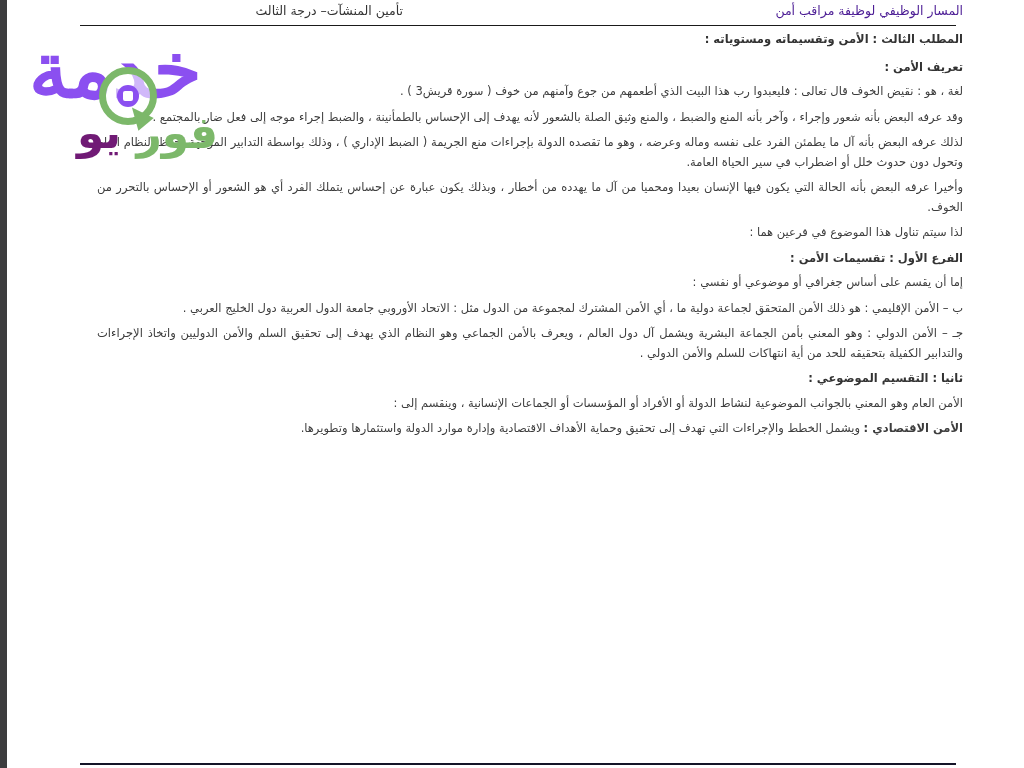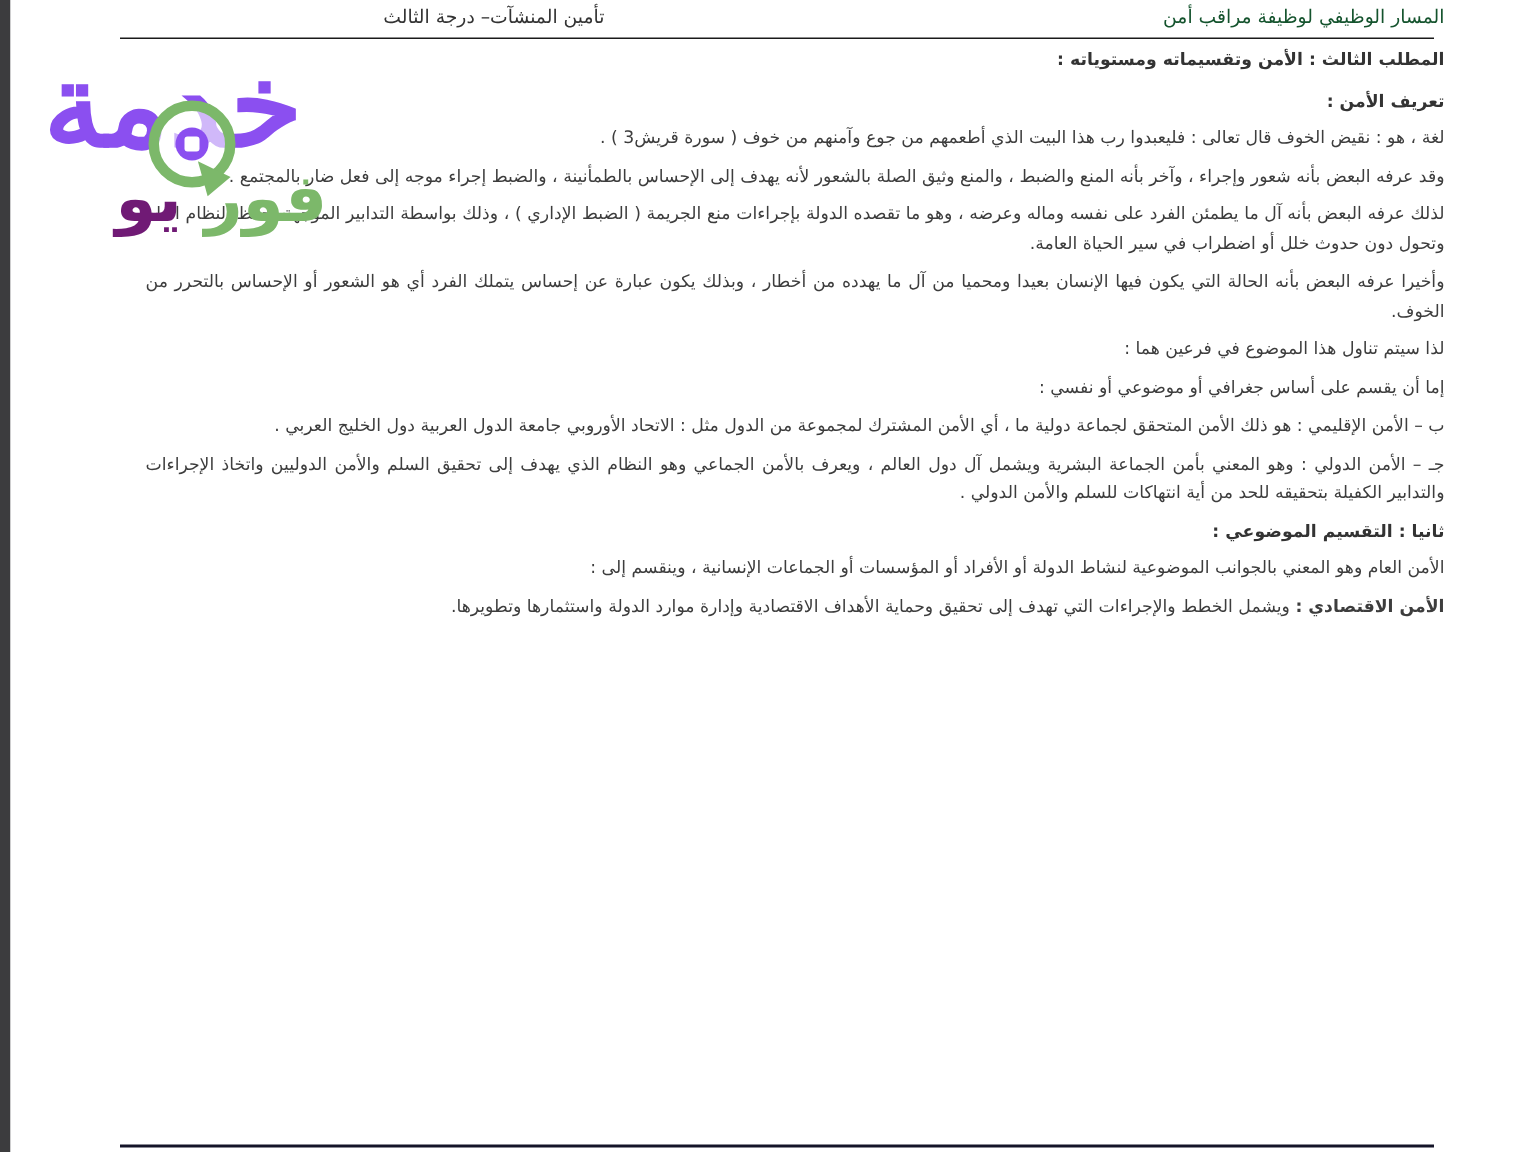--- a/index.html
+++ b/index.html
@@ -15,21 +15,21 @@
   }
   .page {
     position:absolute; left:7px; top:0; width:1017px; height:768px;
     background:#ffffff;
   }
   .header {
     position:absolute; left:80px; top:0; width:876px; height:26px;
     direction:rtl;
   }
   .header-right {
-    position:absolute; right:0; top:3px; font-size:12.5px; color:#14532d;
+    position:absolute; right:0; top:3px; font-size:12.5px; color:#4c1d95;
     letter-spacing:0.2px;
   }
   .header-left {
     position:absolute; right:560px; top:3px; font-size:12.5px; color:#333;
     letter-spacing:0.2px;
   }
   .header-rule {
     position:absolute; left:73px; top:25px; width:876px; height:1px; background:#1a1a1a;
   }
   .footer-rule {
@@ -94,20 +94,21 @@
   <div class="header-rule"></div>
 
   <div class="content">
     <p class="title">المطلب الثالث : الأمن وتقسيماته ومستوياته :</p>
     <p class="heading">تعريف الأمن :</p>
     <p>لغة ، هو : نقيض الخوف قال تعالى : فليعبدوا رب هذا البيت الذي أطعمهم من جوع وآمنهم من خوف ( سورة قريش3 ) .</p>
     <p>وقد عرفه البعض بأنه شعور وإجراء ، وآخر بأنه المنع والضبط ، والمنع وثيق الصلة بالشعور لأنه يهدف إلى الإحساس بالطمأنينة ، والضبط إجراء موجه إلى فعل ضار بالمجتمع .</p>
     <p>لذلك عرفه البعض بأنه آل ما يطمئن الفرد على نفسه وماله وعرضه ، وهو ما تقصده الدولة بإجراءات منع الجريمة ( الضبط الإداري ) ، وذلك بواسطة التدابير الموجهة لحفظ النظام العام وتحول دون حدوث خلل أو اضطراب في سير الحياة العامة.</p>
     <p>وأخيرا عرفه البعض بأنه الحالة التي يكون فيها الإنسان بعيدا ومحميا من آل ما يهدده من أخطار ، وبذلك يكون عبارة عن إحساس يتملك الفرد أي هو الشعور أو الإحساس بالتحرر من الخوف.</p>
     <p>لذا سيتم تناول هذا الموضوع في فرعين هما :</p>
+    <p class="heading">الفرع الأول : تقسيمات الأمن :</p>
     <p>إما أن يقسم على أساس جغرافي أو موضوعي أو نفسي :</p>
     <p>ب – الأمن الإقليمي : هو ذلك الأمن المتحقق لجماعة دولية ما ، أي الأمن المشترك لمجموعة من الدول مثل : الاتحاد الأوروبي جامعة الدول العربية دول الخليج العربي .</p>
     <p>جـ – الأمن الدولي : وهو المعني بأمن الجماعة البشرية ويشمل آل دول العالم ، ويعرف بالأمن الجماعي وهو النظام الذي يهدف إلى تحقيق السلم والأمن الدوليين واتخاذ الإجراءات والتدابير الكفيلة بتحقيقه للحد من أية انتهاكات للسلم والأمن الدولي .</p>
     <p class="heading">ثانيا : التقسيم الموضوعي :</p>
     <p>الأمن العام وهو المعني بالجوانب الموضوعية لنشاط الدولة أو الأفراد أو المؤسسات أو الجماعات الإنسانية ، وينقسم إلى :</p>
     <p><b>الأمن الاقتصادي :</b><span> ويشمل الخطط والإجراءات التي تهدف إلى تحقيق وحماية الأهداف الاقتصادية وإدارة موارد الدولة واستثمارها وتطويرها.</span></p>
   </div>
 
   <div class="footer-rule"></div>
 

